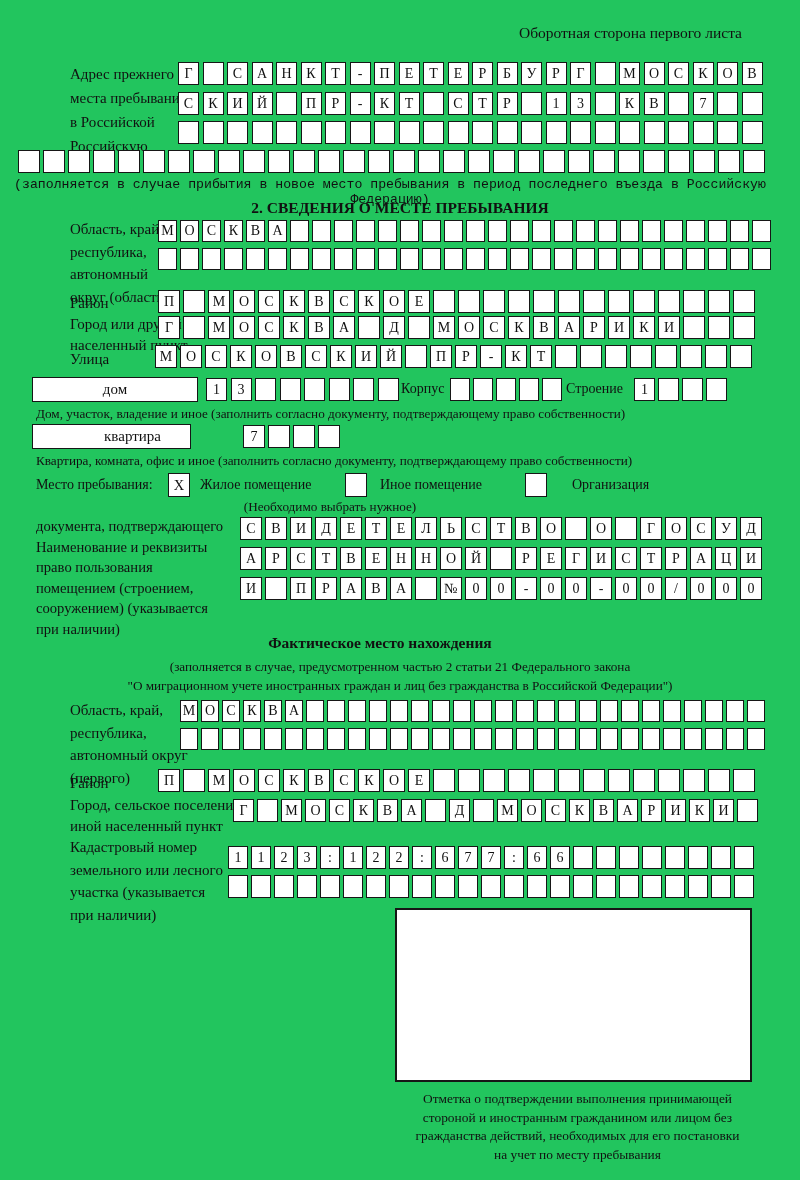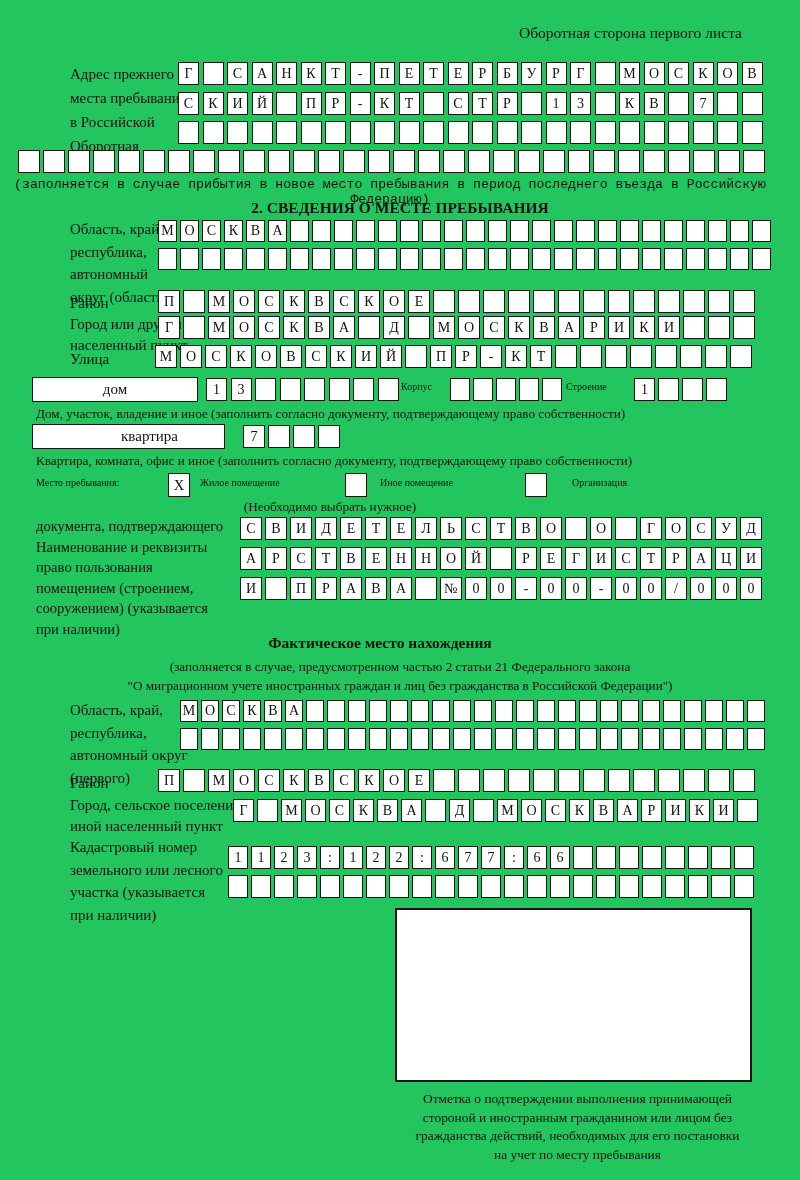--- a/index.html
+++ b/index.html
@@ -16,36 +16,36 @@
   .cell{box-sizing:border-box;flex:none;width:21px;height:23px;border:1.6px solid #161616;
         display:flex;align-items:center;justify-content:center;font-size:14px;background:#fff;}
   .cw18 .cell{width:18px;height:22px;}
   .cw19 .cell{width:19px;height:22px;}
   .cw20 .cell{width:20px;}
   .cw22 .cell{width:22px;}
   .widebox{position:absolute;box-sizing:border-box;border:1.8px solid #161616;
            display:flex;align-items:center;justify-content:center;font-size:15px;background:#fff;}
   .cbox{position:absolute;box-sizing:border-box;width:22px;height:24px;border:1.6px solid #161616;
         display:flex;align-items:center;justify-content:center;font-size:14.5px;background:#fff;}
-  .inline-lbl{font-size:10px;}
+  .inline-lbl{font-size:14px;}
   .stampbox{position:absolute;box-sizing:border-box;border:2px solid #161616;background:#fff;}
   .caption{font-size:13.4px;line-height:18.5px;text-align:center;}
 </style>
 </head>
 <body>
 
 <div class="page">
 
   <div class="abs" style="top:24px;right:58px;font-size:15.5px;">Оборотная сторона первого листа</div>
 
   <div class="abs lbl lbl-lh24" style="left:70px;top:62px;">
       <div>Адрес прежнего</div>
       <div>места пребывания</div>
       <div>в Российской</div>
-      <div>Оборотная</div>
+      <div>Российскую</div>
     </div>
   <div class="cellrow g35" style="left:178px;top:62px;">
       <span class="cell">Г</span>
       <span class="cell"></span>
       <span class="cell">С</span>
       <span class="cell">А</span>
       <span class="cell">Н</span>
       <span class="cell">К</span>
       <span class="cell">Т</span>
       <span class="cell">-</span>
@@ -329,21 +329,21 @@
     </div>
   <div class="abs inline-lbl" style="left:566px;top:381px;">Строение</div>
   <div class="cellrow" style="left:634px;top:378px;">
       <span class="cell">1</span>
       <span class="cell"></span>
       <span class="cell"></span>
       <span class="cell"></span>
     </div>
   <div class="abs note" style="left:36px;top:406px;">Дом, участок, владение и иное (заполнить согласно документу, подтверждающему право собственности)</div>
 
-  <div class="widebox" style="left:32px;top:424px;width:193px;height:25px;padding-left:42px;">квартира</div>
+  <div class="widebox" style="left:32px;top:424px;width:159px;height:25px;padding-left:42px;">квартира</div>
   <div class="cellrow cw22" style="left:243px;top:425px;">
       <span class="cell">7</span>
       <span class="cell"></span>
       <span class="cell"></span>
       <span class="cell"></span>
     </div>
   <div class="abs note" style="left:36px;top:453px;">Квартира, комната, офис и иное (заполнить согласно документу, подтверждающему право собственности)</div>
 
   <div class="abs inline-lbl" style="left:36px;top:477px;">Место пребывания:</div>
   <div class="cbox" style="left:168px;top:473px;">X</div>

